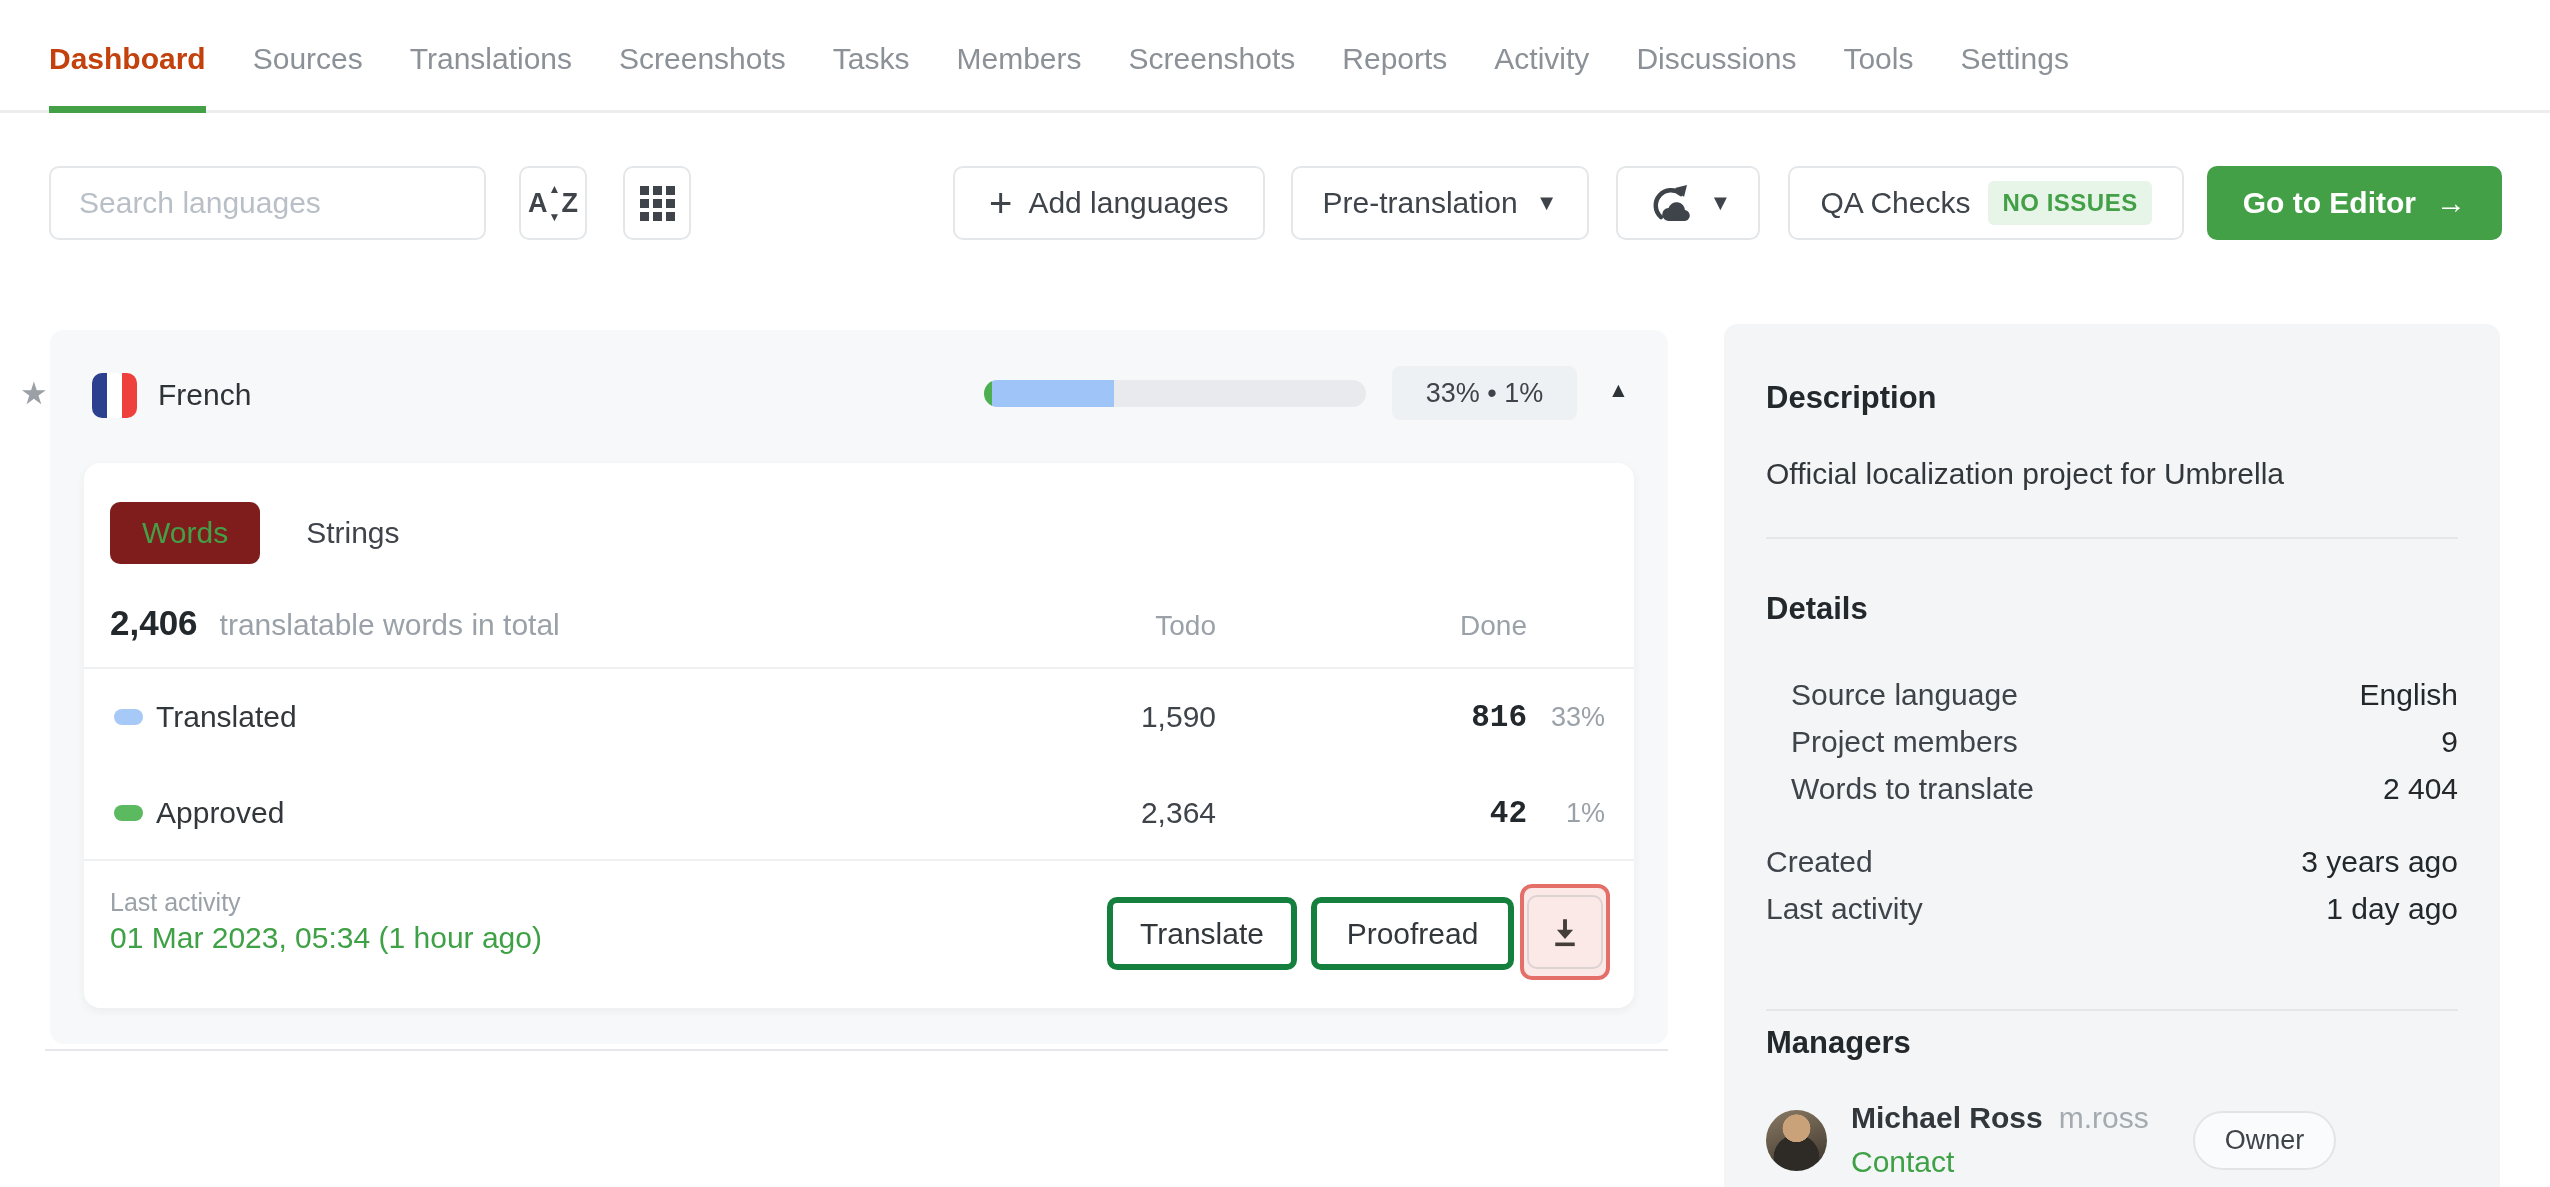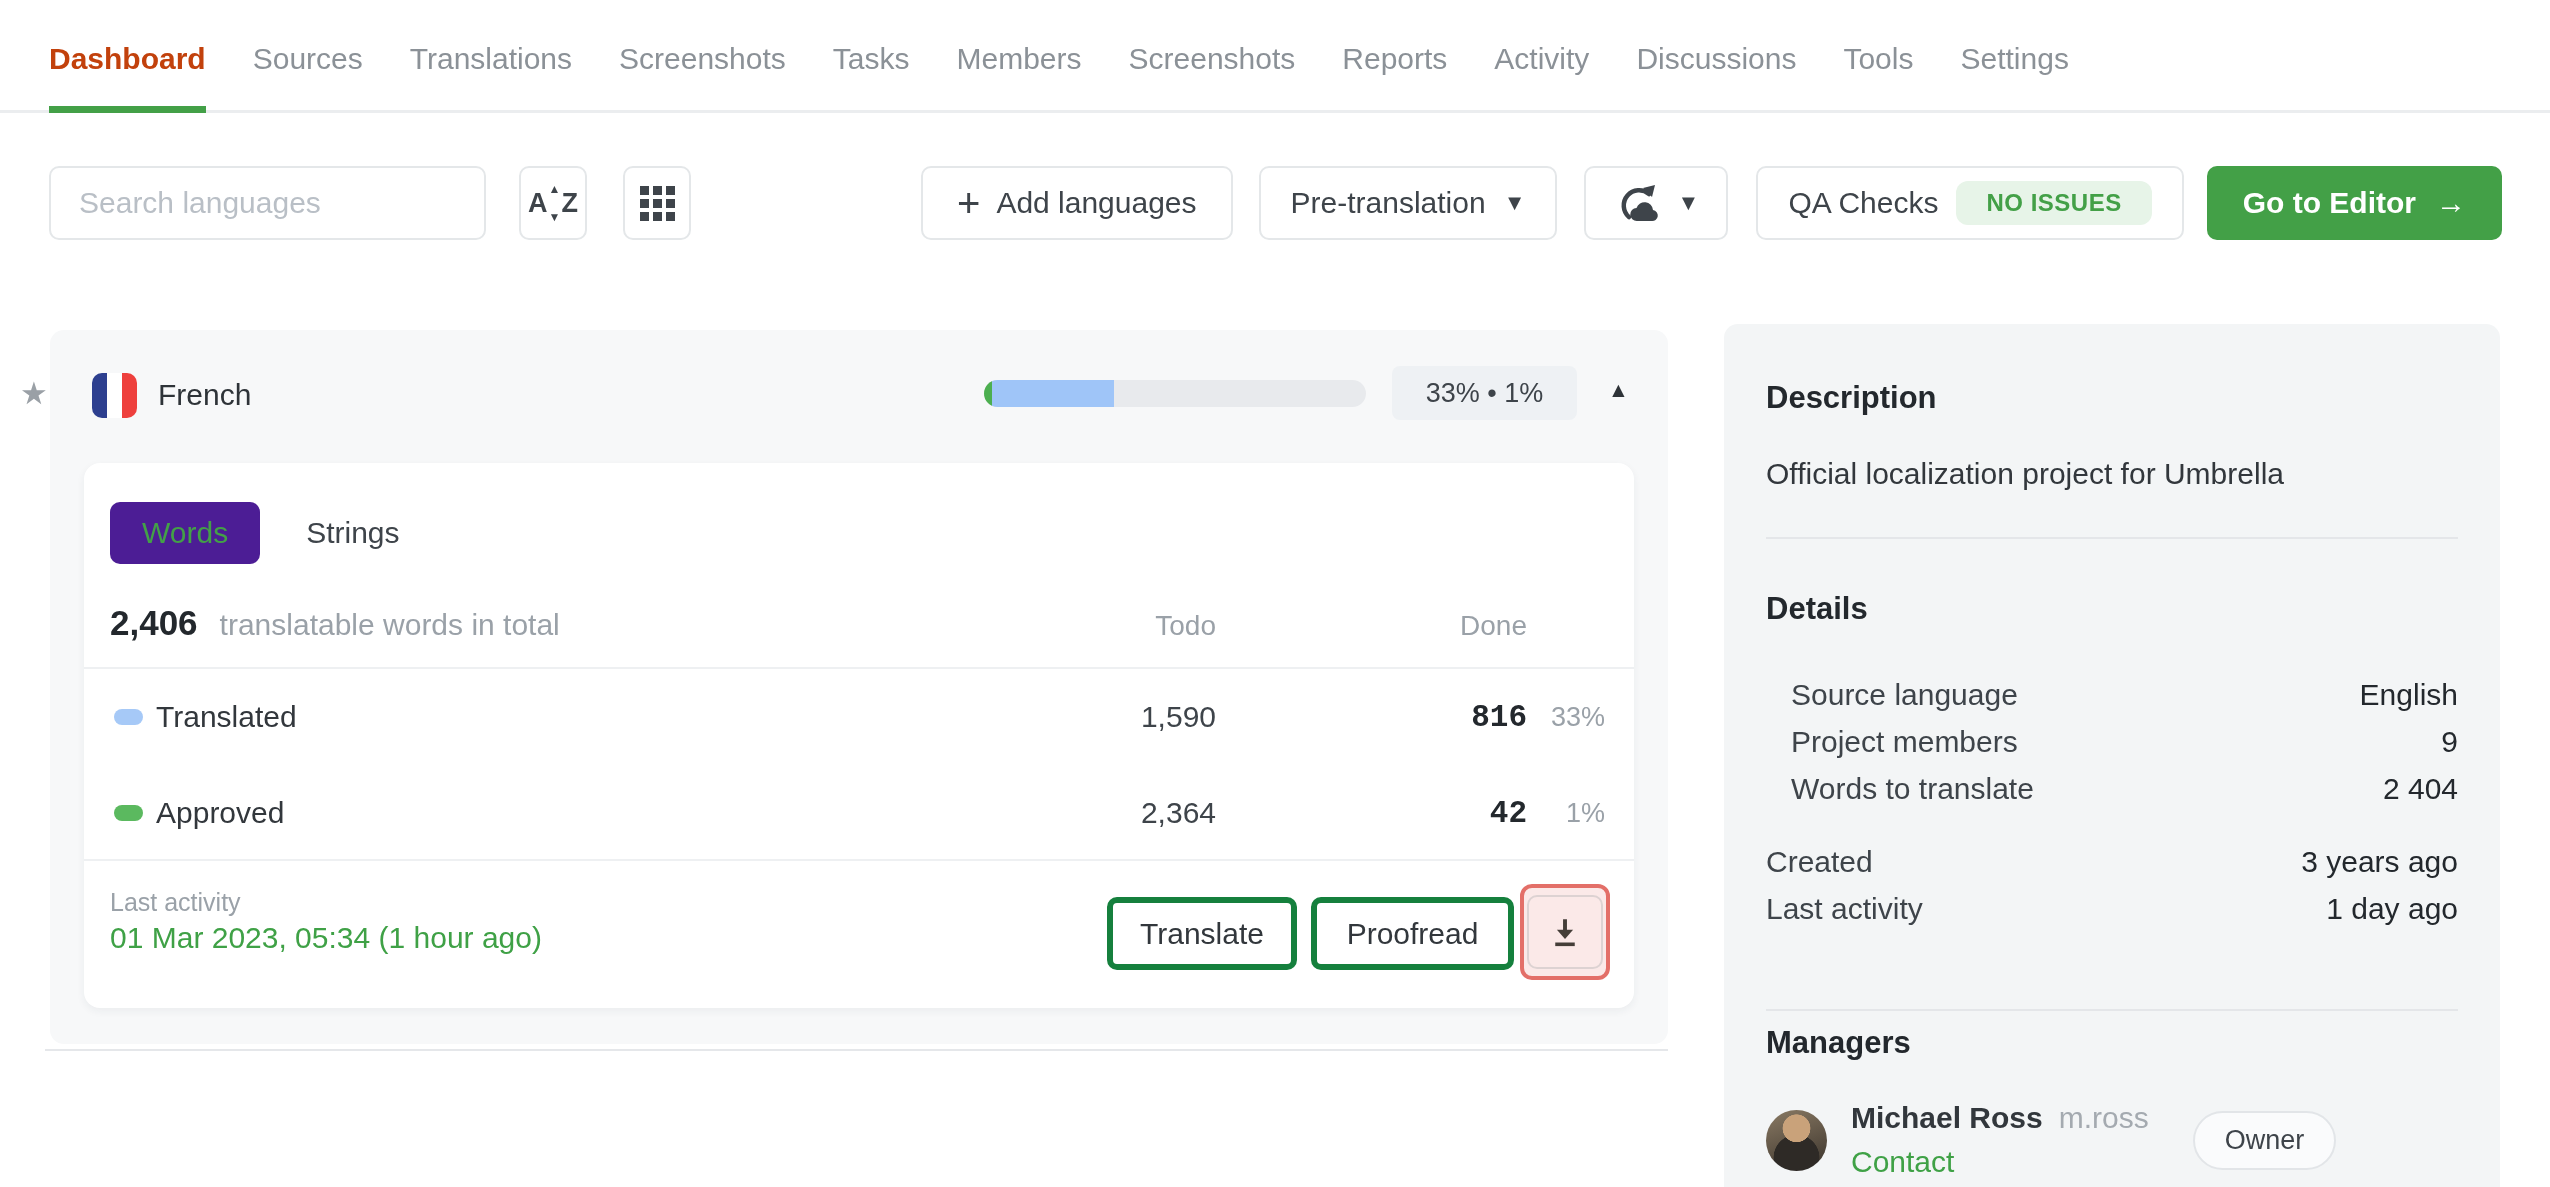--- a/index.html
+++ b/index.html
@@ -28,21 +28,21 @@
   .btn-grid{width:68px;margin-left:36px;}
   .btn-add{margin-left:auto;padding:0 34px;gap:16px;}
   .btn-pre{margin-left:26px;padding:0 30px;gap:18px;}
   .btn-sync{margin-left:27px;width:144px;gap:16px;}
   .btn-qa{margin-left:28px;padding:0 30px;gap:18px;}
   .btn-editor{margin-left:23px;padding:0 36px;gap:20px;background:#43a047;border:none;
               color:#fff;font-weight:700;}
   .plus{font-size:40px;font-weight:400;line-height:0;}
   .caret{font-size:22px;color:#3e444a;}
   .qa-badge{background:#e7f4e8;color:#43a047;font-size:24px;font-weight:700;
-            padding:8px 30px;border-radius:12px;letter-spacing:.5px;}
+            padding:8px 14px;border-radius:6px;letter-spacing:.5px;}
   .az{display:flex;align-items:center;font-size:27px;font-weight:700;color:#3e444a;}
   .az-arrows{display:flex;flex-direction:column;justify-content:space-between;height:40px;margin:0 1px;}
   .az-arrows i{font-style:normal;font-size:12px;line-height:12px;color:#3e444a;}
   .grid-icon{display:grid;grid-template-columns:repeat(3,9px);grid-auto-rows:9px;gap:4px;}
   .grid-icon i{background:#3e444a;}
   
   .star{position:absolute;left:20px;top:375px;font-size:31px;color:#9aa0a6;cursor:pointer;}
   .lang-section{position:absolute;left:50px;top:330px;width:1618px;height:714px;
                 background:#f7f8f9;border-radius:14px;}
   .flag{position:absolute;left:42px;top:43px;width:45px;height:45px;border-radius:10px;
@@ -53,21 +53,21 @@
   .pbar .seg-approved{height:100%;background:#4caf50;}
   .pbar .seg-translated{height:100%;background:#9fc5f8;}
   .pct-chip{position:absolute;left:1342px;top:36px;width:185px;height:54px;border-radius:8px;
             background:#eef1f4;display:flex;align-items:center;justify-content:center;
             font-size:27px;color:#3e444a;}
   .collapse{position:absolute;left:1558px;top:48px;font-size:21px;color:#2e3338;cursor:pointer;}
   
   .card{position:absolute;left:34px;top:133px;width:1550px;height:545px;background:#fff;
         border-radius:16px;box-shadow:0 3px 9px rgba(35,45,60,.06);}
   .tabs{position:absolute;left:26px;top:39px;height:62px;display:flex;align-items:center;}
-  .tab-words{height:62px;padding:0 32px;border-radius:10px;background:#4c1d95;color:#43a047;
+  .tab-words{height:62px;padding:0 32px;border-radius:10px;background:#7f1d1d;color:#43a047;
              font-size:30px;display:flex;align-items:center;cursor:pointer;}
   .tab-strings{margin-left:46px;font-size:30px;color:#3e444a;cursor:pointer;}
   .total-row{position:absolute;left:26px;top:140px;display:flex;align-items:baseline;}
   .total-num{font-size:35px;font-weight:700;color:#23282d;}
   .total-cap{margin-left:22px;font-size:30px;color:#9aa1a8;}
   .colhead{position:absolute;top:147px;font-size:28px;color:#9aa1a8;}
   .colhead.todo{right:418px;}
   .colhead.done{right:107px;}
   .hline{position:absolute;left:0;width:100%;height:2px;background:#eef0f2;}
   .stat-rows{position:absolute;left:0;top:206px;width:100%;}

